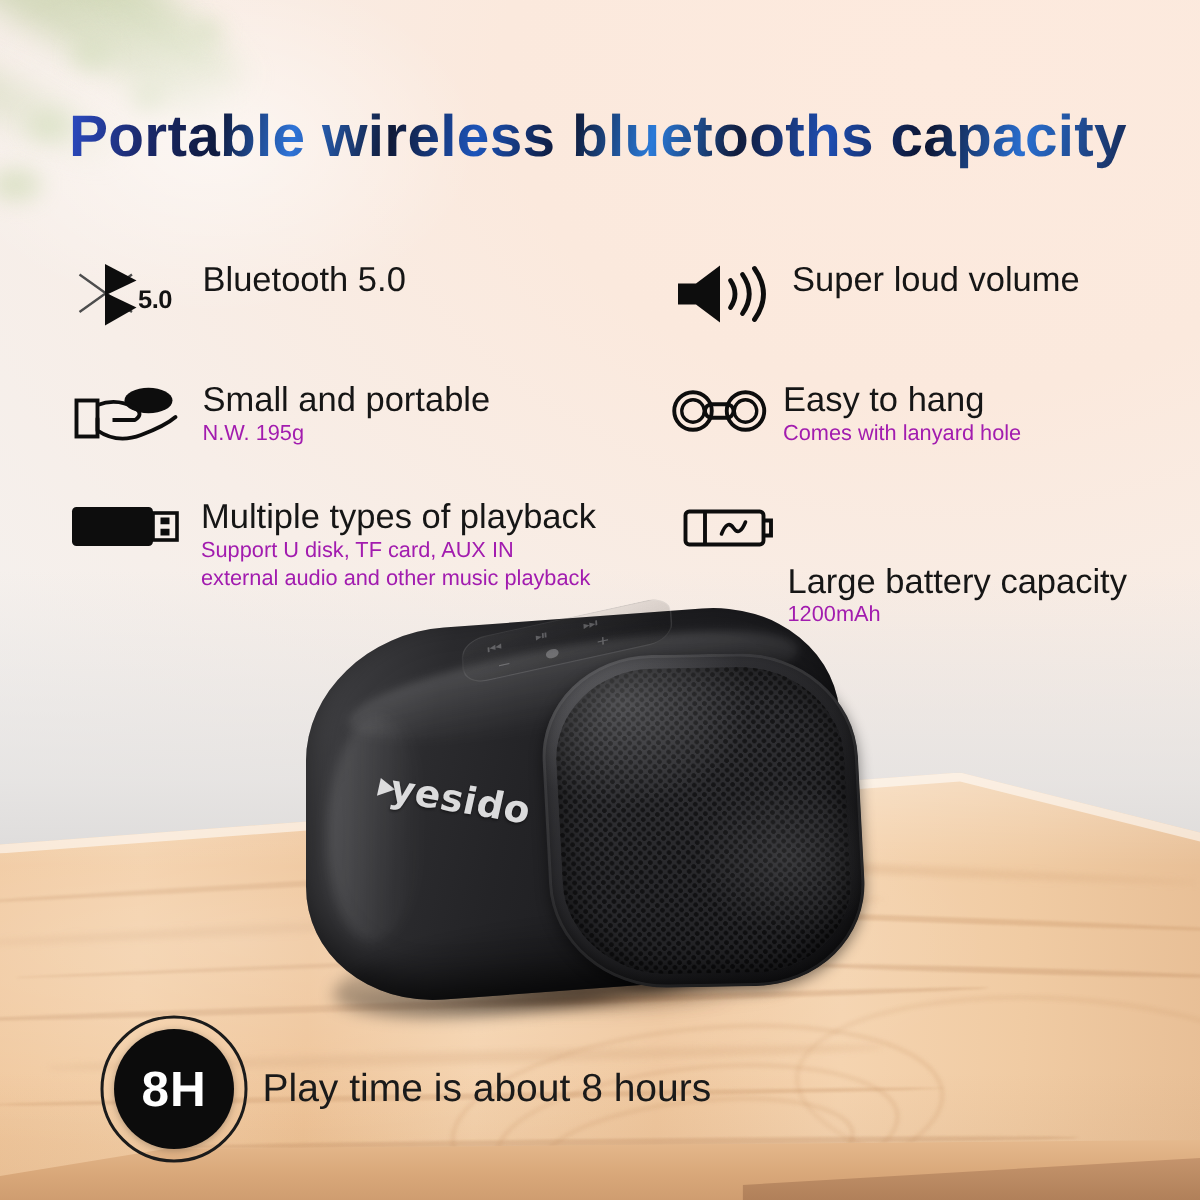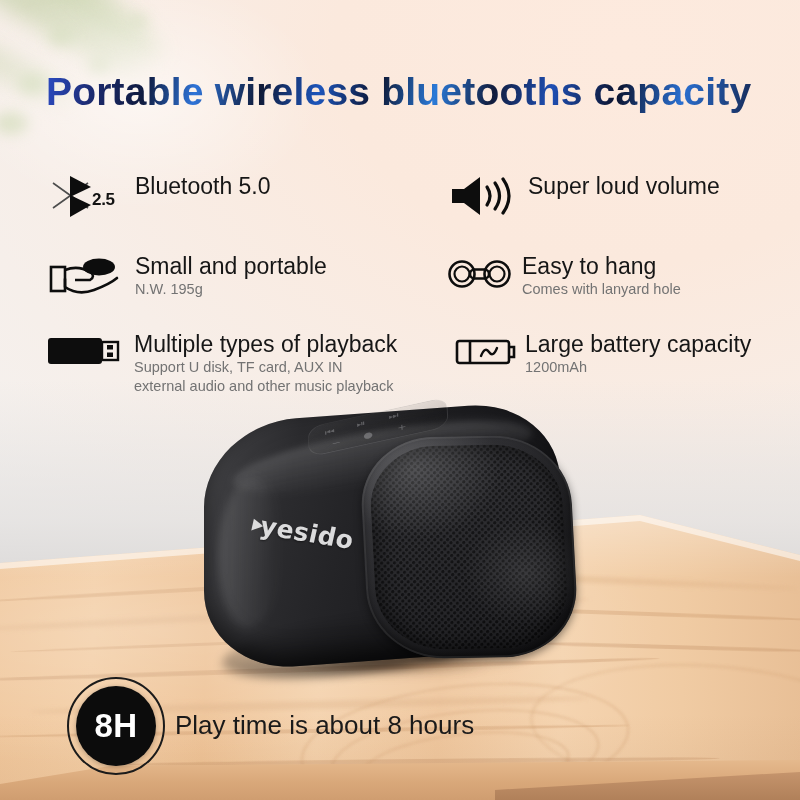--- a/index.html
+++ b/index.html
@@ -94,21 +94,21 @@
     -webkit-background-clip:text; background-clip:text;
     -webkit-text-fill-color:transparent; color:transparent;
   }
 
   
   .features { position:absolute; left:0; top:160px; width:800px; height:240px; }
   .feat { position:absolute; display:flex; align-items:flex-start; }
   .feat .ico { flex:0 0 auto; }
   .feat .txt { margin-left:9px; }
   .feat .head { font-size:23px; color:#161616; line-height:25px; white-space:nowrap; }
-  .feat .sub  { font-size:14.5px; color:#737373; line-height:16.5px; white-space:nowrap; margin-top:2px; }
+  .feat .sub  { font-size:14.5px; color:#a21caf; line-height:16.5px; white-space:nowrap; margin-top:2px; }
 
   .f1 { left:48px;  top:14px; }
   .f2 { left:448px; top:14px; }
   .f3 { left:48px;  top:94px; }
   .f4 { left:447px; top:94px; }
   .f5 { left:46px;  top:172px; }
   .f6 { left:455px; top:172px; }
 
   
   .bt-ico { position:relative; width:78px; height:46px; }
@@ -290,21 +290,21 @@
 
   <div class="features">
 
     <div class="feat f1">
       <div class="ico bt-ico">
         <svg width="78" height="46" viewBox="0 0 78 46">
           <path d="M5 9 L40 34 M5 34 L40 9" stroke="#4d4d4d" stroke-width="1.6" fill="none"></path>
           <path d="M22 2 L43 13 L22 23 Z" fill="#0d0d0d"></path>
           <path d="M22 21 L43 31 L22 43 Z" fill="#0d0d0d"></path>
         </svg>
-        <span class="bt-num">2.5</span>
+        <span class="bt-num">5.0</span>
       </div>
       <div class="txt">
         <div class="head">Bluetooth 5.0</div>
       </div>
     </div>
 
     <div class="feat f2">
       <div class="ico">
         <svg width="68" height="44" viewBox="0 0 68 44">
           <path d="M4 15 L16 15 L32 3 L32 41 L16 29 L4 29 Z" fill="#0d0d0d"></path>
@@ -367,21 +367,21 @@
 
     <div class="feat f6">
       <div class="ico">
         <svg width="62" height="38" viewBox="0 0 62 38">
           <rect x="2" y="9" width="52" height="22" rx="2.5" fill="none" stroke="#0d0d0d" stroke-width="2.6"></rect>
           <line x1="15" y1="9" x2="15" y2="31" stroke="#0d0d0d" stroke-width="2.6"></line>
           <path d="M54 15 L59 15 L59 25 L54 25" fill="none" stroke="#0d0d0d" stroke-width="2.6"></path>
           <path d="M26 24 Q30 14 34 20 Q38 26 42 16" fill="none" stroke="#0d0d0d" stroke-width="2.4" stroke-linecap="round"></path>
         </svg>
       </div>
-      <div class="txt" style="margin-left:8px;">
+      <div class="txt" style="margin-left:8px;margin-top:43px;">
         <div class="head">Large battery capacity</div>
         <div class="sub">1200mAh</div>
       </div>
     </div>
 
   </div>
 
   <div class="speaker">
     <div class="sp-shadow"></div>
     <div class="sp-shadow2"></div>

